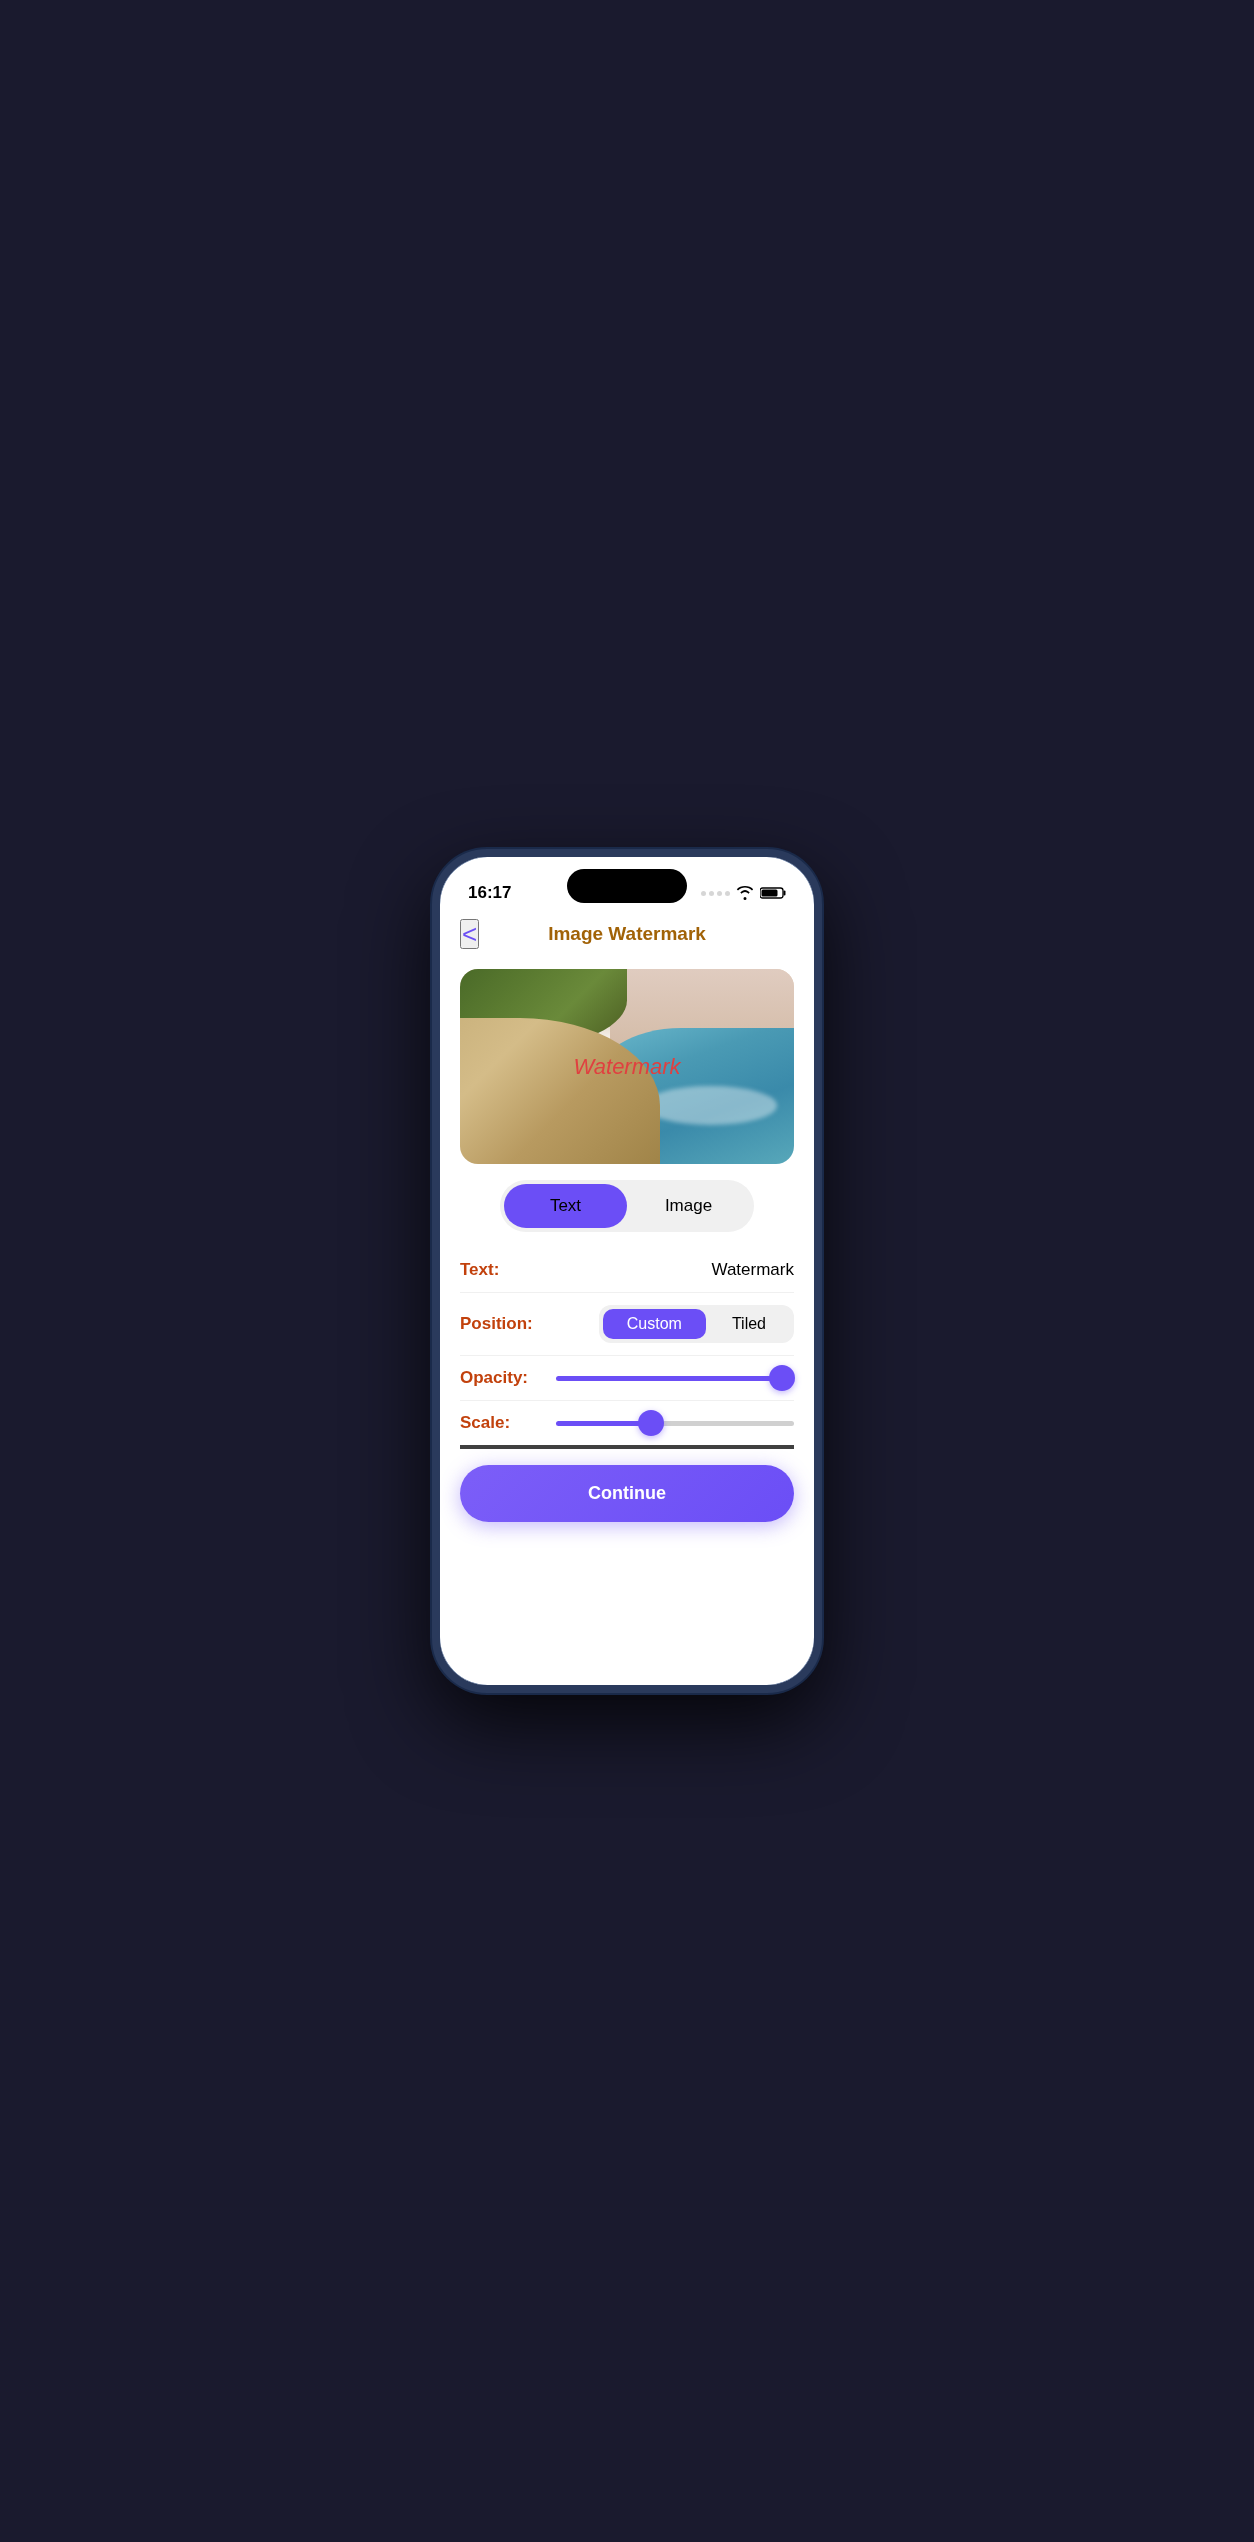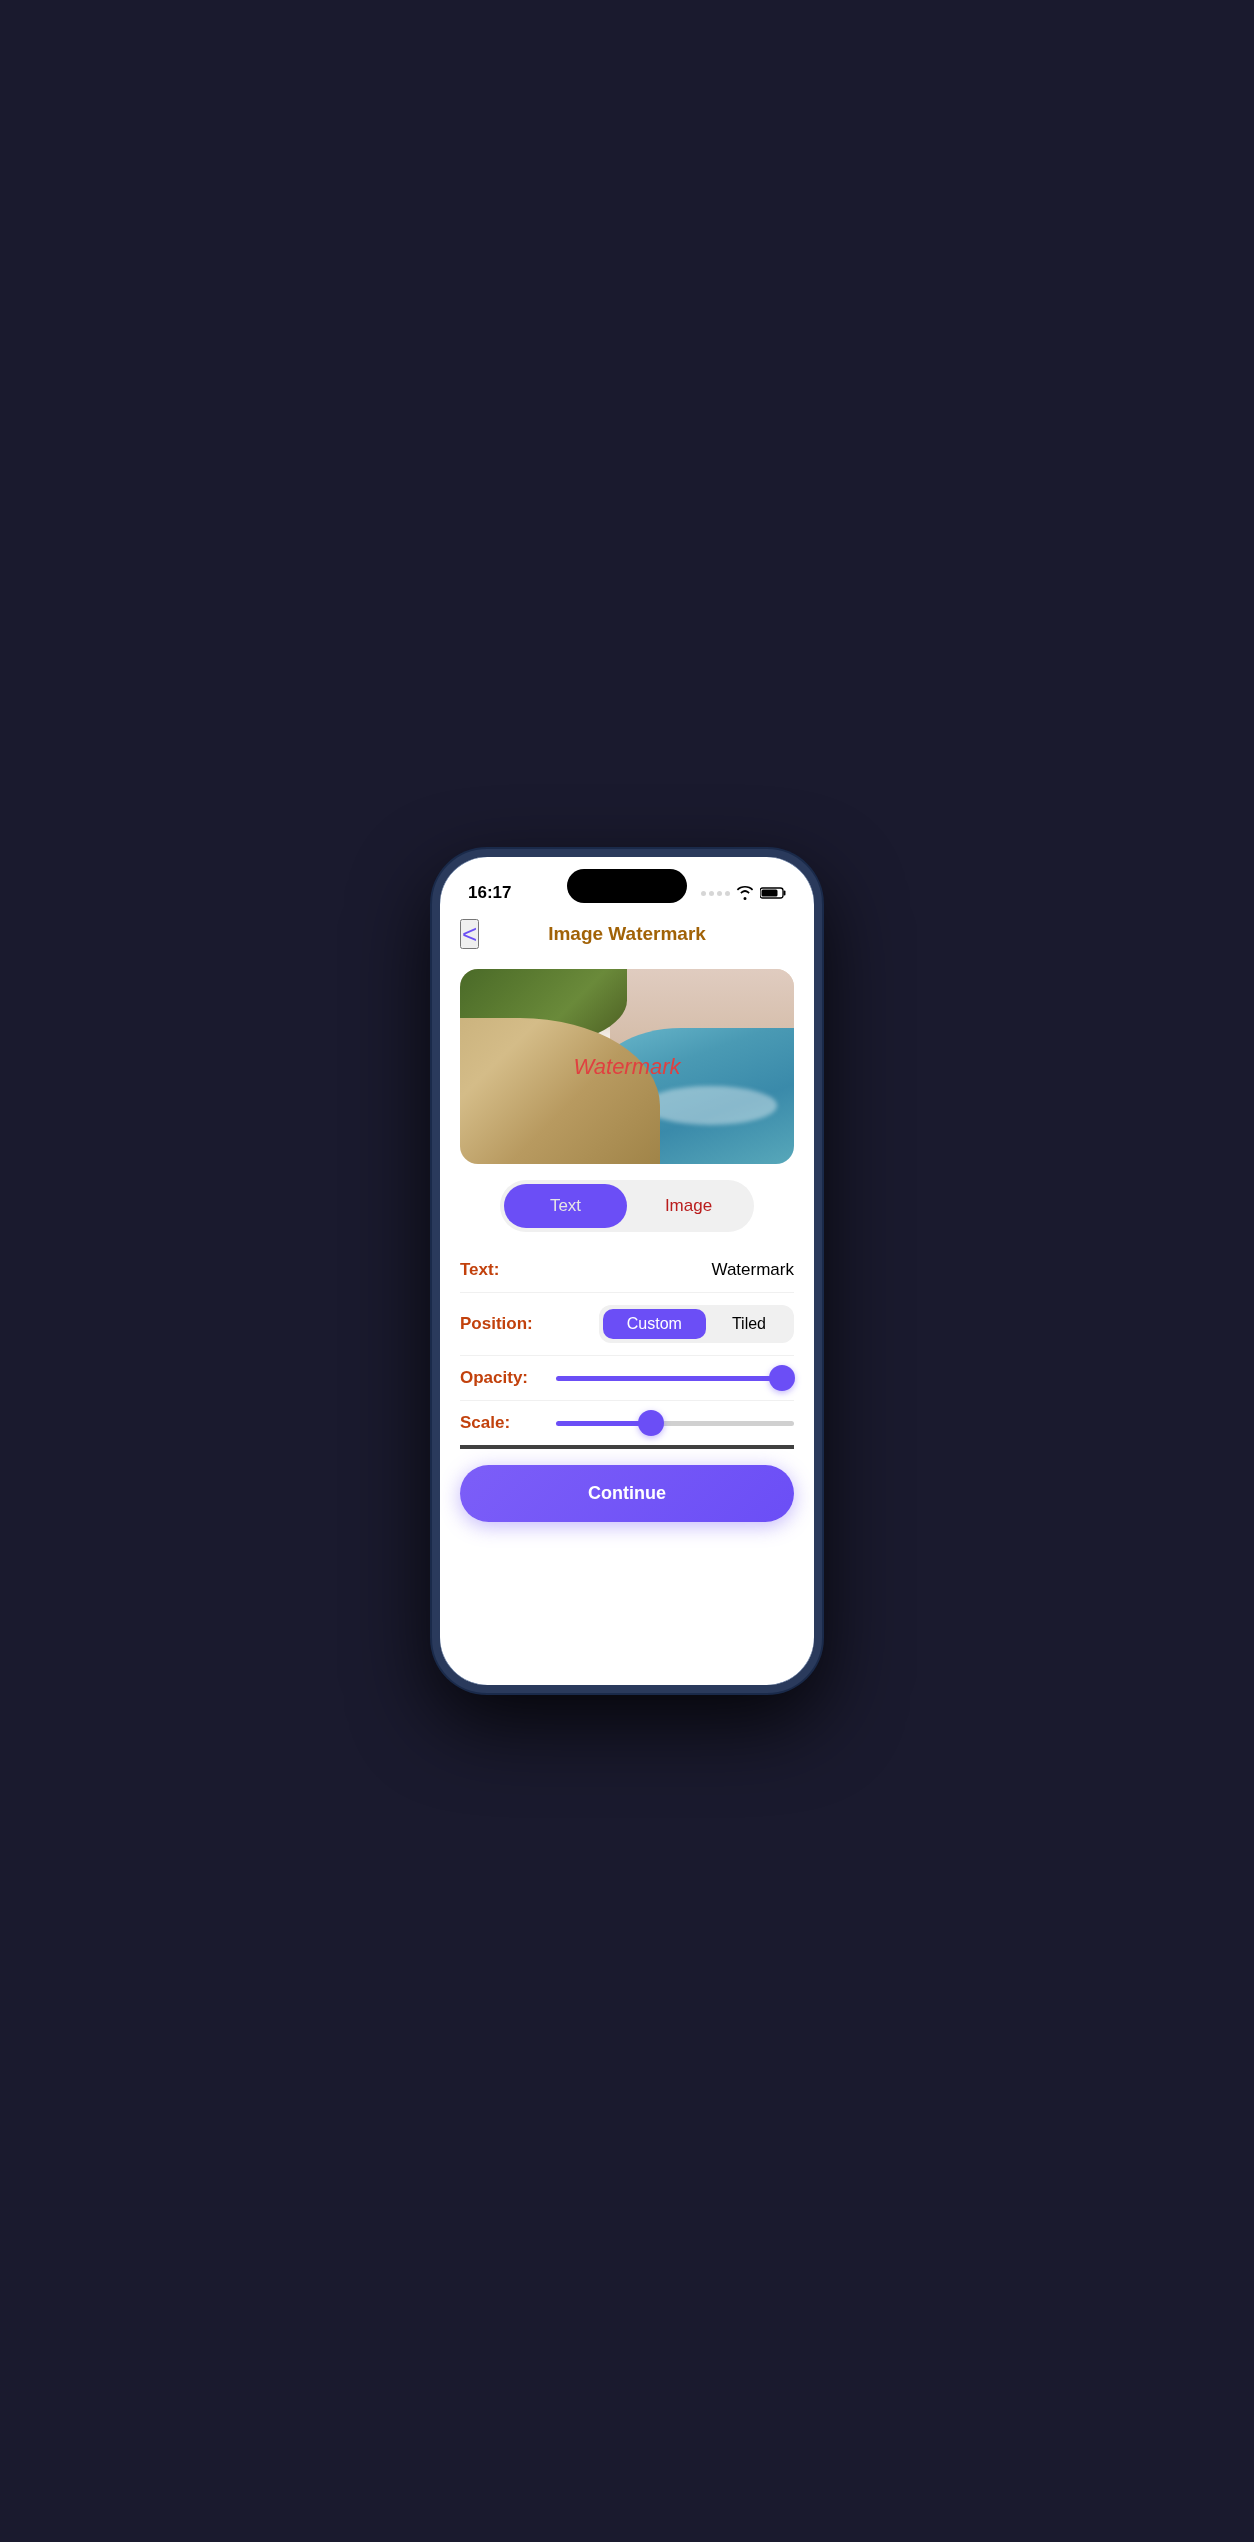--- a/index.html
+++ b/index.html
@@ -206,26 +206,26 @@
       border-radius: 50px;
       border: none;
       font-size: 17px;
       font-weight: 500;
       cursor: pointer;
       transition: all 0.2s;
     }
 
     .tab-btn.active {
       background: #6b4ef6;
-      color: #e5e5e5;
+      color: #000000;
     }
 
     .tab-btn.inactive {
       background: transparent;
-      color: #b91c1c;
+      color: #000000;
     }
 
     
     .settings {
       padding: 0 20px;
     }
 
     .setting-row {
       display: flex;
       align-items: center;

